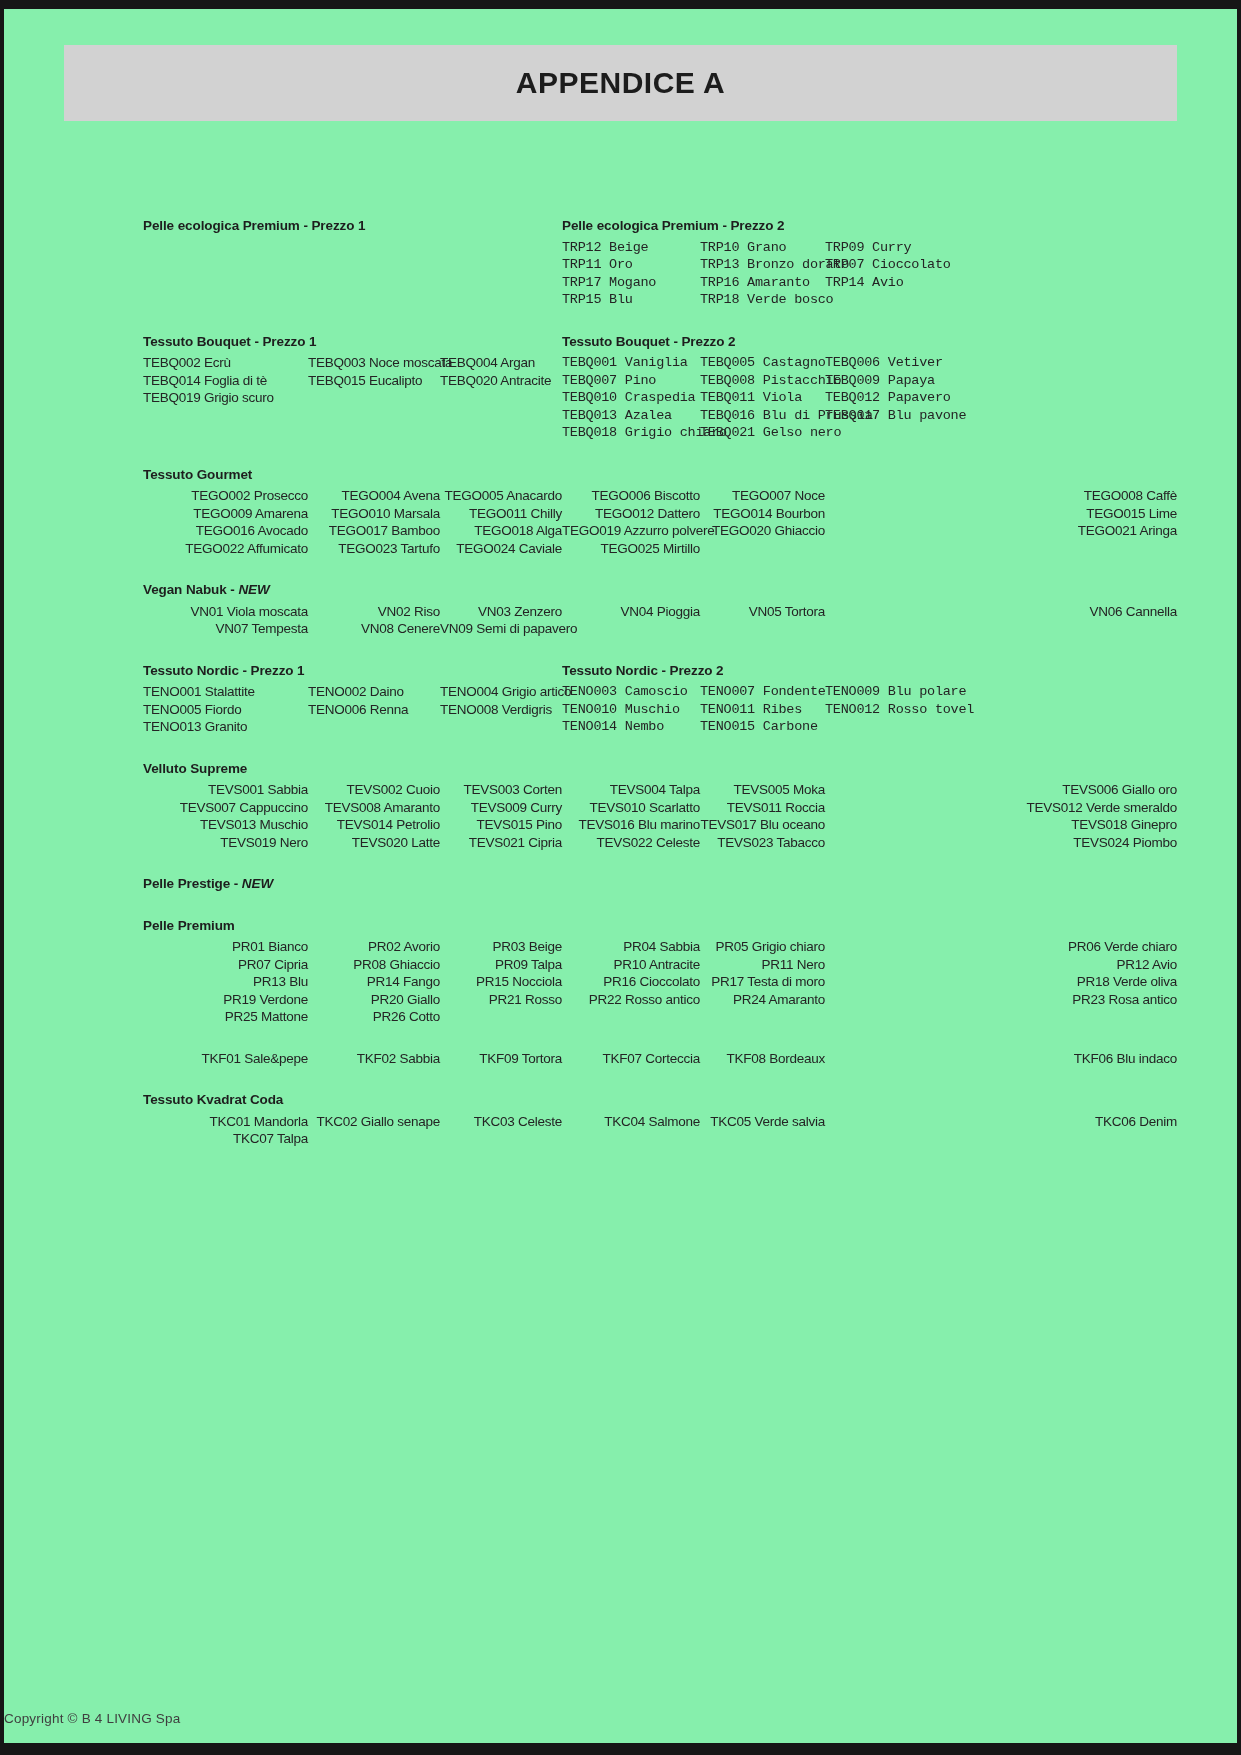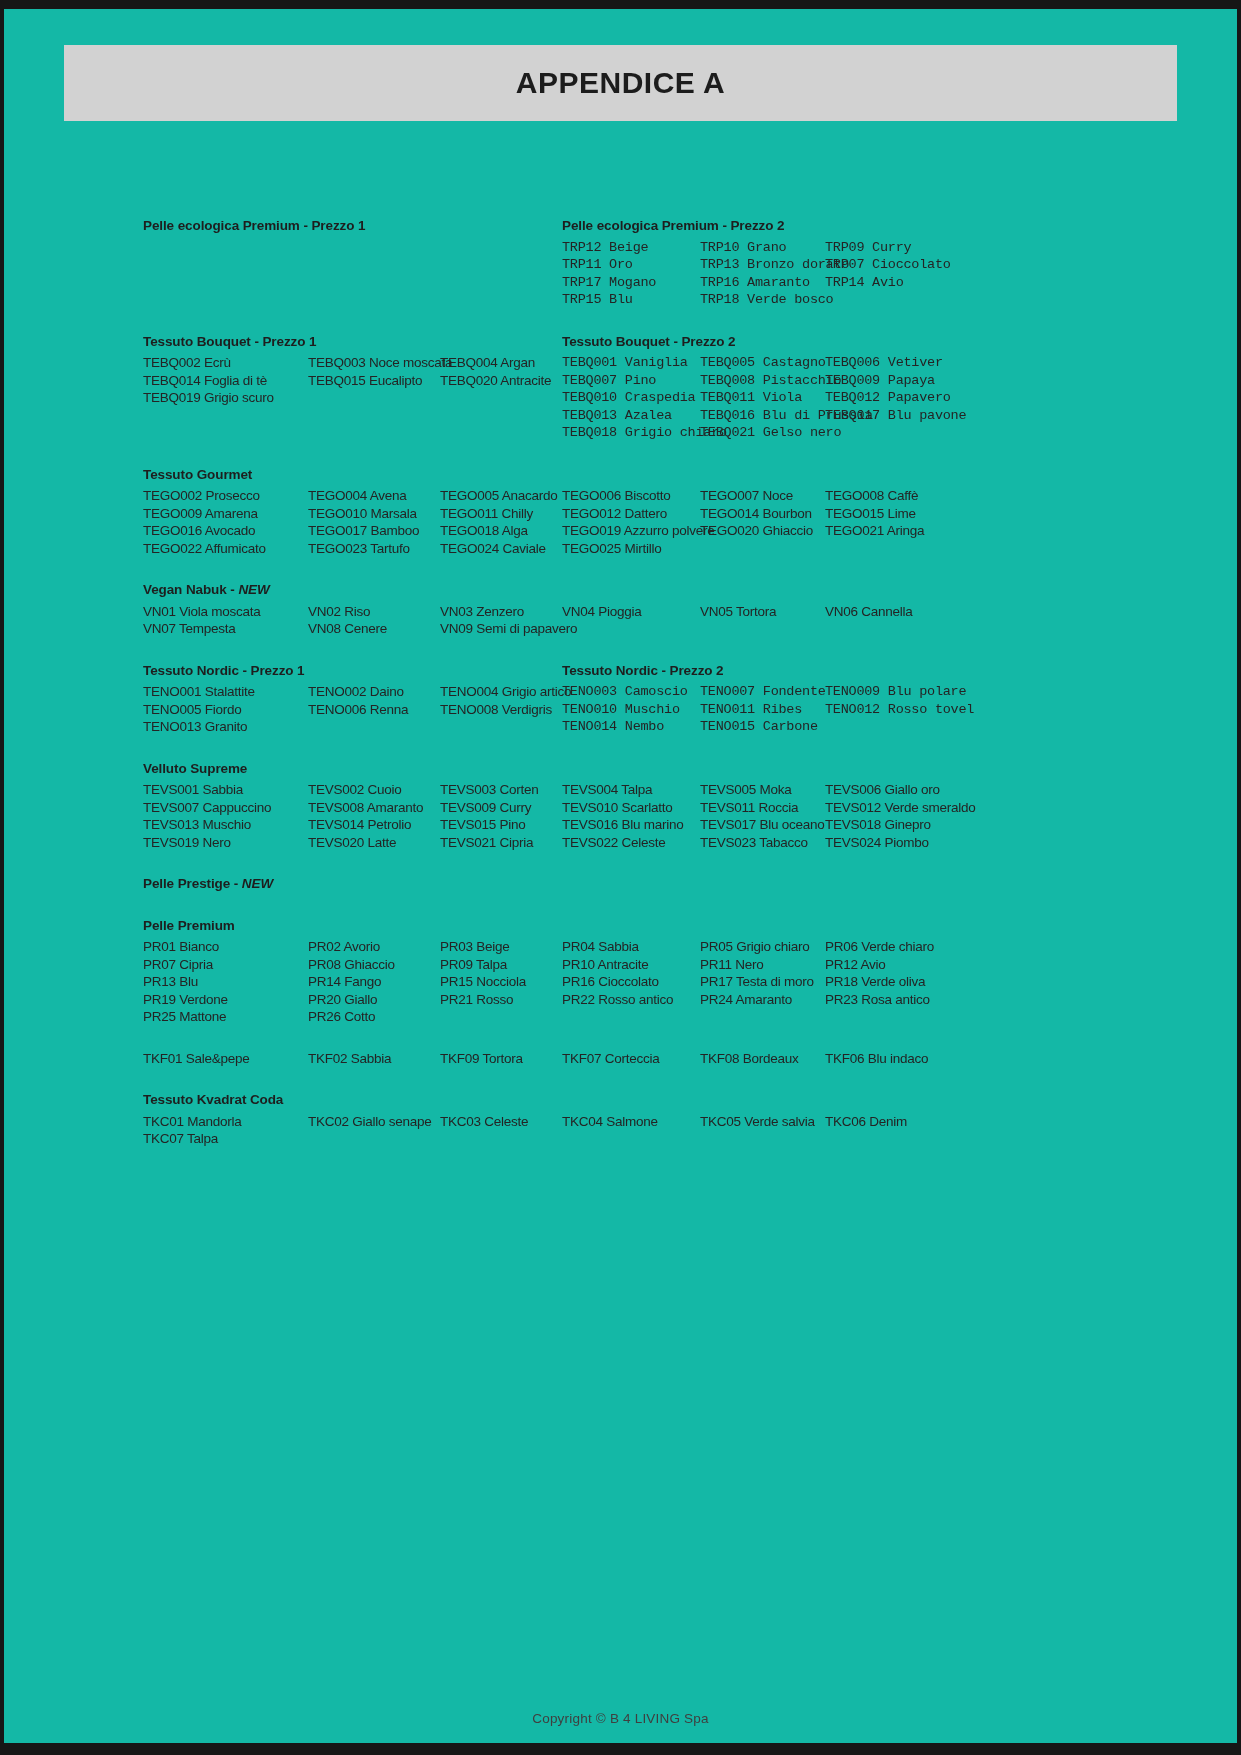--- a/index.html
+++ b/index.html
@@ -3,21 +3,21 @@
 <meta charset="utf-8">
 <style>
   * { box-sizing: border-box; }
   html, body { margin: 0; padding: 0; background: #ffffff; }
   body { font-family: "Liberation Sans", "DejaVu Sans", sans-serif; }
 
   .page {
     position: relative;
     width: 1241px;
     height: 1755px;
-    background: #14b8a6;
+    background: #86efac;
     border-style: solid;
     border-color: var(--frame-color, #161616);
     border-width: 9px 4px 12px 4px;
     color: var(--text-color, #242424);
     overflow: hidden;
   }
 
   .banner {
     margin: 36px 60px 0 60px;
     height: 76px;
@@ -48,33 +48,33 @@
     line-height: 17.5px;
     font-weight: 700;
     letter-spacing: -0.1px;
     color: #1e1e1e;
   }
   .new-flag { font-style: italic; font-weight: 700; }
 
   .rows { display: grid; }
   .cols3-left  { grid-template-columns: 165px 132px 122px; }
   .cols3-right { grid-template-columns: 138px 125px 1fr; font-family: Liberation Mono, monospace; }
-  .cols6       { grid-template-columns: 165px 132px 122px 138px 125px 1fr; }
+  .cols6       { grid-template-columns: 165px 132px 122px 138px 125px 1fr; text-align: right; }
 
   .cell {
     white-space: nowrap;
     font-size: 13.5px;
     line-height: 17.5px;
     letter-spacing: -0.25px;
   }
 
   .footer {
     position: absolute;
     left: 0; right: 0; bottom: 17px;
-    text-align: center;
+    text-align: left;
     font-size: 13.5px;
     letter-spacing: 0.2px;
     color: var(--footer-color, #3f3f3f);
   }
 </style>
 </head>
 <body>
 
 <div class="page">
 

